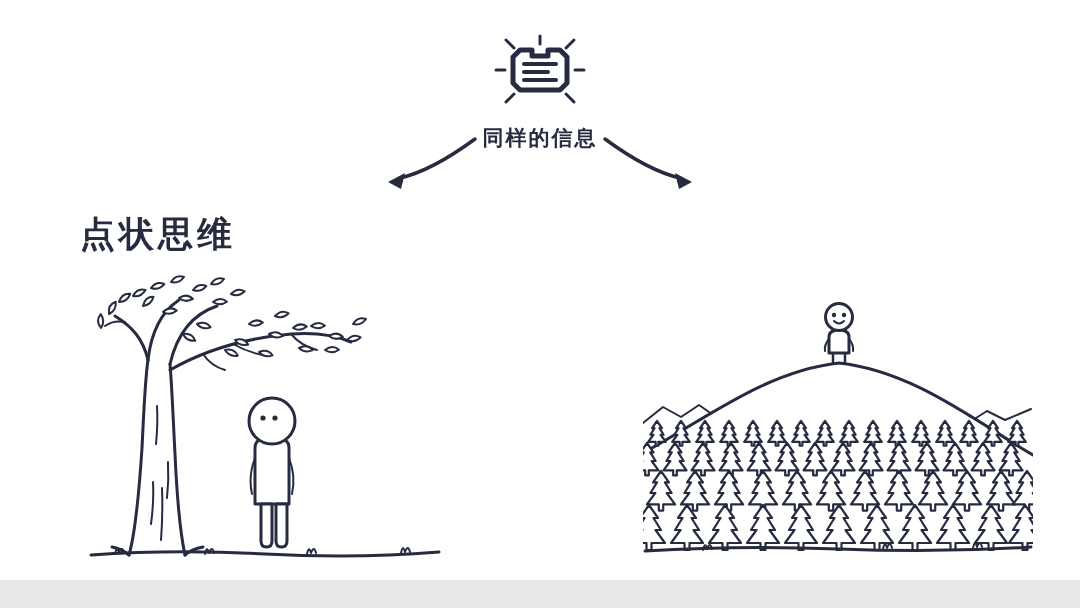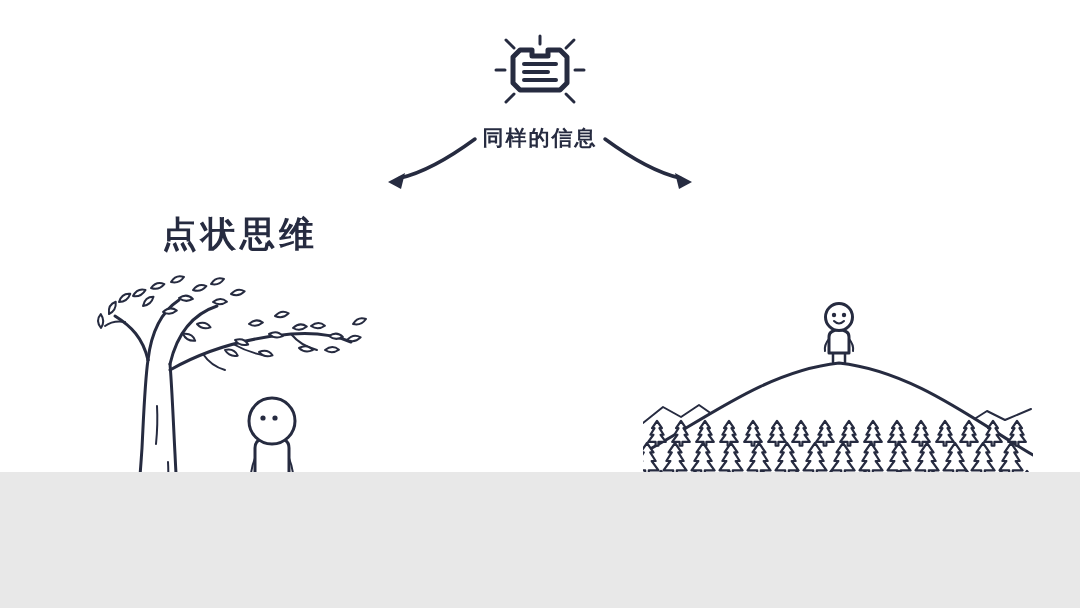--- a/index.html
+++ b/index.html
@@ -3,37 +3,37 @@
 <meta charset="utf-8">
 <style>
   :root{
     --ink:#262b40;
     --bg:#ffffff;
   }
   *{box-sizing:border-box;}
   html,body{margin:0;padding:0;background:#e8e8e8;}
   body{font-family:"Liberation Sans","DejaVu Sans",sans-serif;}
   #canvas{
-    position:relative;width:1080px;height:472px;
+    position:relative;width:1080px;height:580px;
     background:var(--bg);overflow:hidden;margin:0 auto;
   }
   .abs{position:absolute;}
   .ink{stroke:var(--ink);fill:none;stroke-linecap:round;stroke-linejoin:round;}
   .s2{stroke-width:2;}
   .s25{stroke-width:2.5;}
   .s3{stroke-width:3;}
   .fillw{fill:#ffffff;}
   .inkfill{fill:var(--ink);stroke:none;}
   .center-label{
     top:124px;left:50%;transform:translateX(-50%);
     font-size:21px;font-weight:800;letter-spacing:2px;color:var(--ink);
     white-space:nowrap;
   }
   .col-heading{
-    top:211px;width:320px;text-align:center;
+    top:211px;width:320px;
     font-size:35px;font-weight:800;letter-spacing:4px;color:var(--ink);
     white-space:nowrap;
   }
   .heading-left{left:80px;}
   .heading-right{left:665px;}
 </style>
 </head>
 <body>
 
 <div id="canvas">

